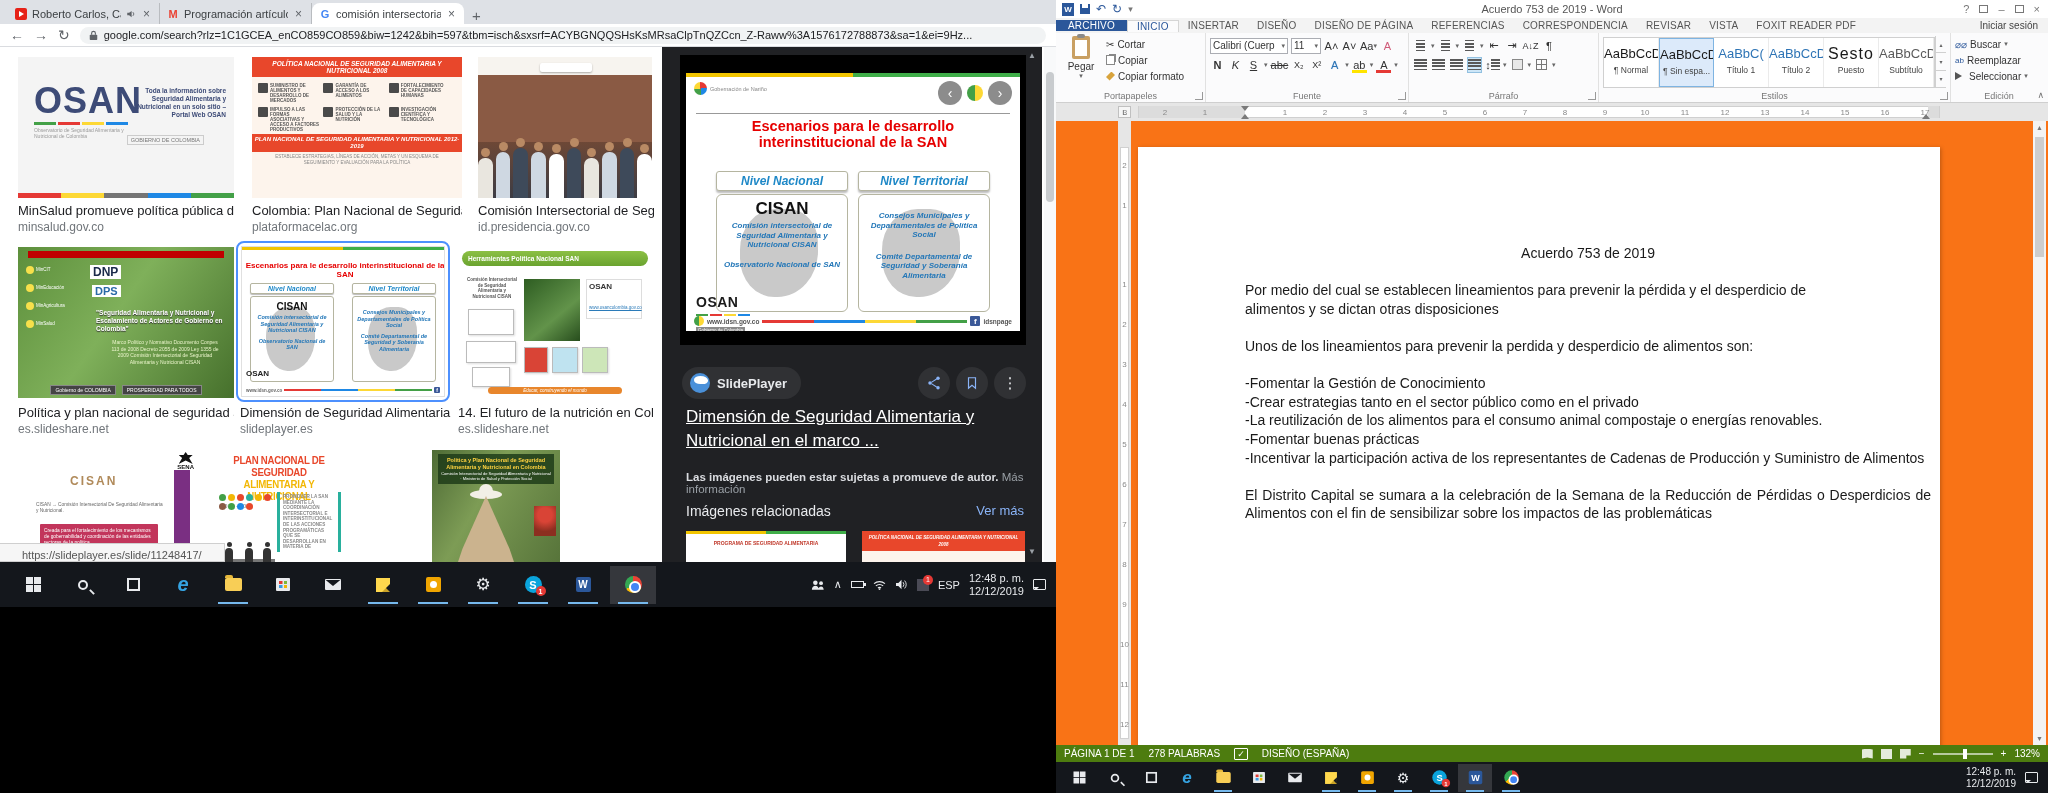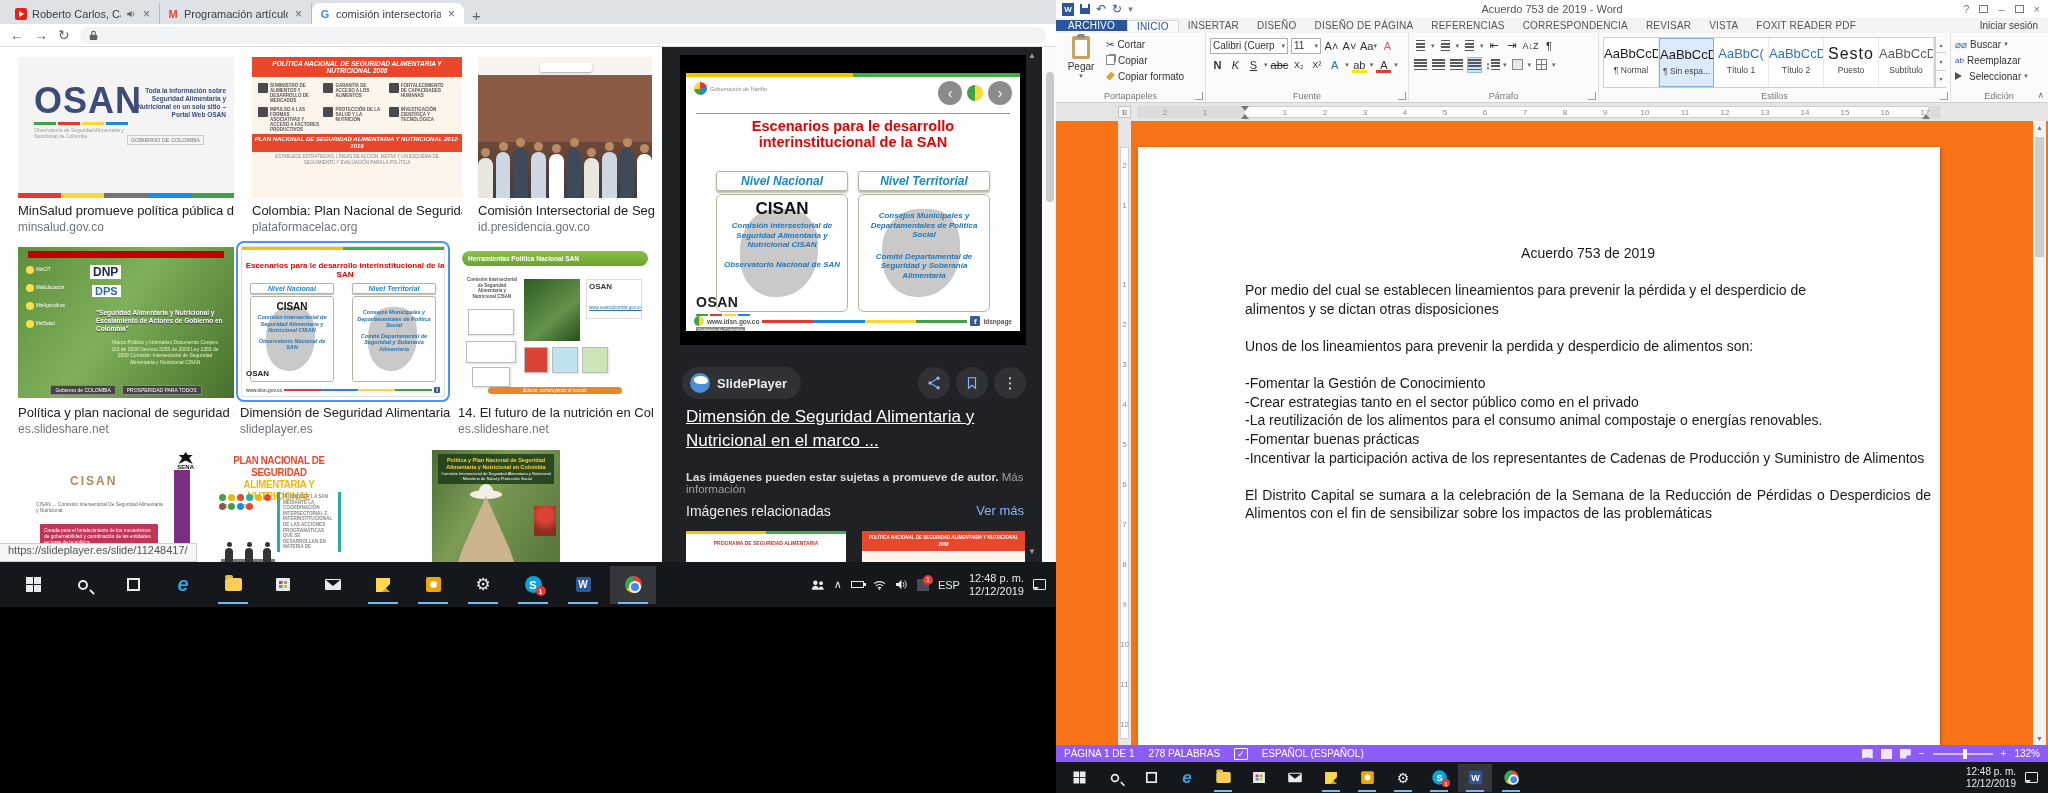--- a/index.html
+++ b/index.html
@@ -116,21 +116,21 @@
 
 .t-poncho{background:linear-gradient(120deg,#4e6b35,#7d9c55 40%,#57743a)}
 .pon-box{position:absolute;left:6px;top:4px;width:116px;background:rgba(30,60,25,.85);padding:3px;text-align:center}
 .pon-box b{color:#ffd23f;font-size:5.5px;font-weight:bold;line-height:6.5px;display:block}
 .pon-box i{color:#fff;font-size:4px;line-height:5px;display:block;margin-top:1px}
 .pon-man{position:absolute;left:26px;top:46px;width:56px;height:66px;background:#cbb38e;clip-path:polygon(50% 0,92% 80%,100% 100%,0 100%,8% 80%)}
 .pon-hat{position:absolute;left:38px;top:40px;width:32px;height:9px;background:#f2efe6;border-radius:50%}
 .pon-hat::before{content:"";position:absolute;left:9px;top:-6px;width:14px;height:9px;background:#f2efe6;border-radius:7px 7px 0 0}
 .pon-fruit{position:absolute;right:4px;top:56px;width:22px;height:30px;background:radial-gradient(circle at 50% 30%,#d94436 30%,#8c2e20 70%)}
 
-.tooltip{position:absolute;left:0;top:496px;height:19px;background:#f6f6f6;border:1px solid #cfcfcf;border-left:none;font-size:11px;color:#555;display:flex;align-items:flex-start;padding:0 8px;white-space:nowrap}
+.tooltip{position:absolute;left:0;top:496px;height:19px;background:#f6f6f6;border:1px solid #cfcfcf;border-left:none;font-size:11px;color:#555;display:flex;align-items:flex-end;padding:0 22px;white-space:nowrap}
 
 .panel{position:absolute;left:662px;top:0;width:380px;height:515px;background:#202124;color:#e8eaed}
 .pframe{position:absolute;left:18px;top:8px;width:346px;height:290px;background:#000}
 .pslide{position:absolute;left:6px;top:18px;right:6px;bottom:14px;background:#fff;overflow:hidden}
 .ps-stripe{position:absolute;left:0;top:0;width:100%;height:4px;display:flex}
 .ps-stripe b:first-child{flex:1;background:#f2c500}
 .ps-stripe b:last-child{flex:1;background:#3fae49}
 .ps-logo{position:absolute;left:8px;top:9px;display:flex;gap:3px;align-items:center}
 .pin{width:13px;height:13px;border-radius:50%;background:conic-gradient(#e53935 0 25%,#1e88e5 0 50%,#43a047 0 75%,#fdd835 0)}
 .ps-logo i{font-size:5.5px;color:#888;line-height:6px}
@@ -261,21 +261,21 @@
 .docarea{position:absolute;left:0;top:121px;width:100%;height:624px;background:#f97316;overflow:hidden}
 .page{position:absolute;left:82px;top:26px;width:802px;height:640px;background:#fff;box-shadow:1px 1px 4px rgba(0,0,0,.25)}
 .doctext{position:absolute;left:107px;top:97px;width:686px;font-size:14px;line-height:18.6px;color:#1a1a1a}
 .doctext .ttl{text-align:center}
 .doctext p{margin-top:18.6px}
 .doctext p.j,.doctext .li{text-align:justify}
 .docscroll{position:absolute;right:2px;top:0;width:13px;height:624px;background:#f3f3f3}
 .docscroll b{position:absolute;left:2px;top:16px;width:9px;height:120px;background:#cdcdcd}
 .docscroll i{position:absolute;left:2px;width:9px;text-align:center;font-size:7px;color:#777}
 
-.wstatus{position:absolute;left:0;top:745px;width:100%;height:17px;background:#8b5cf6;color:#fff;font-size:10px;display:flex;align-items:center;gap:14px;padding:0 8px}
+.wstatus{position:absolute;left:0;top:745px;width:100%;height:17px;background:#4d7c0f;color:#fff;font-size:10px;display:flex;align-items:center;gap:14px;padding:0 8px}
 .ws-right{margin-left:auto;display:flex;align-items:center;gap:8px}
 .viewic{width:11px;height:10px;background:#fff;opacity:.85}
 .viewic.book{clip-path:polygon(0 10%,50% 0,100% 10%,100% 100%,50% 90%,0 100%)}
 .zoomtrack{width:60px;height:2px;background:rgba(255,255,255,.6);position:relative}
 .zoomthumb{position:absolute;left:50%;top:-4px;width:4px;height:10px;background:#fff}
 </style>
 </head>
 <body>
 
 <div class="mon-l">
@@ -305,20 +305,21 @@
 
   <div class="addrbar">
     <span class="navbtn">←</span>
     <span class="navbtn">→</span>
     <span class="navbtn">↻</span>
     <div class="omnibox">
       <svg width="9" height="11" viewBox="0 0 12 14">
           <rect x="1" y="6" width="10" height="7" rx="1" fill="#5f6368"></rect>
           <path d="M3.5 6V4a2.5 2.5 0 015 0v2" stroke="#5f6368" stroke-width="1.5" fill="none"></path>
         </svg>
+      <span class="url">google.com/search?rlz=1C1GCEA_enCO859CO859&amp;biw=1242&amp;bih=597&amp;tbm=isch&amp;sxsrf=ACYBGNQQSHsKsMRsaClpTnQZCcn_Z-Raww%3A1576172788873&amp;sa=1&amp;ei=9Hz...</span>
     </div>
   </div>
 
   <div class="content">
 
     <div class="thumb t-osan" style="left:18px;top:10px;width:216px;height:141px">
       <div class="osan-big">OSAN</div>
       <div class="ticks">
           <b style="background:#43a047"></b>
           <b style="background:#e53935"></b>
@@ -1000,21 +1001,21 @@
         <span class="vn">10</span>
         <span class="vn">11</span>
         <span class="vn">12</span>
       </div>
   </div>
 
   <div class="wstatus">
     <span>PÁGINA 1 DE 1</span>
     <span>278 PALABRAS</span>
     <span style="font-size:9px;border:1px solid #fff;padding:0 2px;border-radius:1px">✓</span>
-    <span>ESPAÑOL (ESPAÑOL)</span>
+    <span>DISEÑO (ESPAÑA)</span>
     <div class="ws-right">
       <span class="viewic book"></span>
       <span class="viewic"></span>
       <span class="viewic" style="clip-path:polygon(0 0,100% 0,100% 70%,60% 70%,60% 100%,0 100%)"></span>
       <span>−</span>
       <span class="zoomtrack">
           <span class="zoomthumb"></span>
         </span>
       <span>+</span>
       <span>132%</span>

